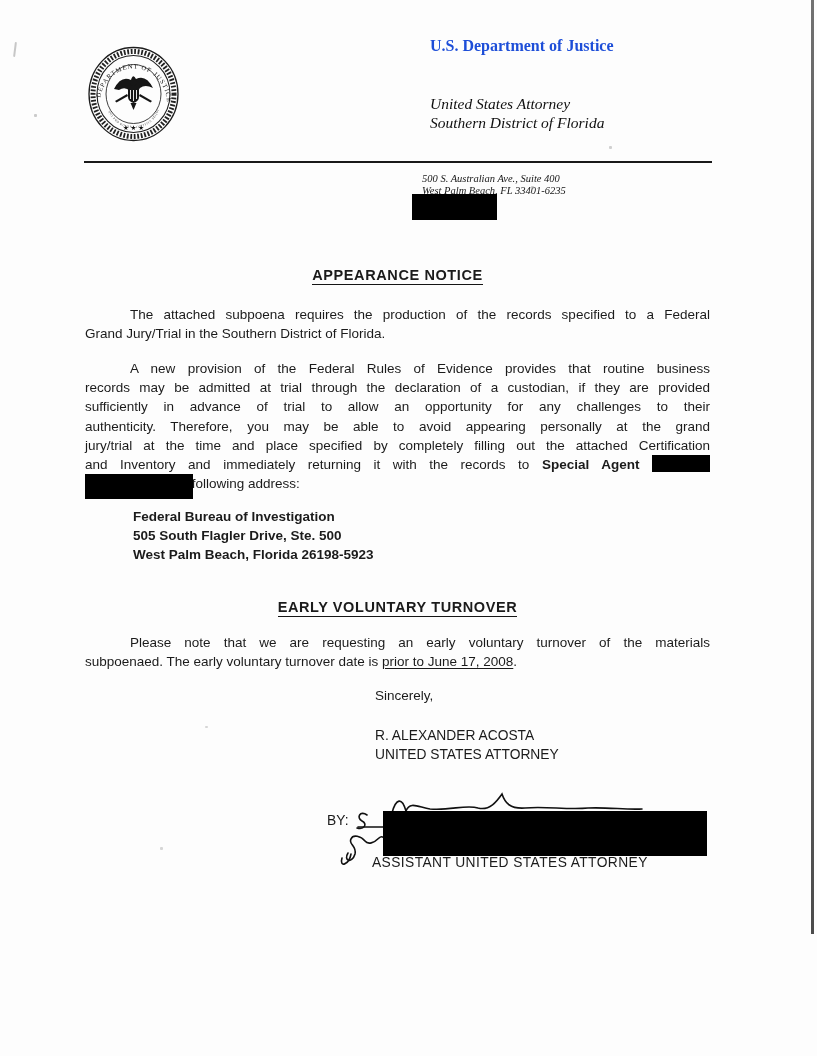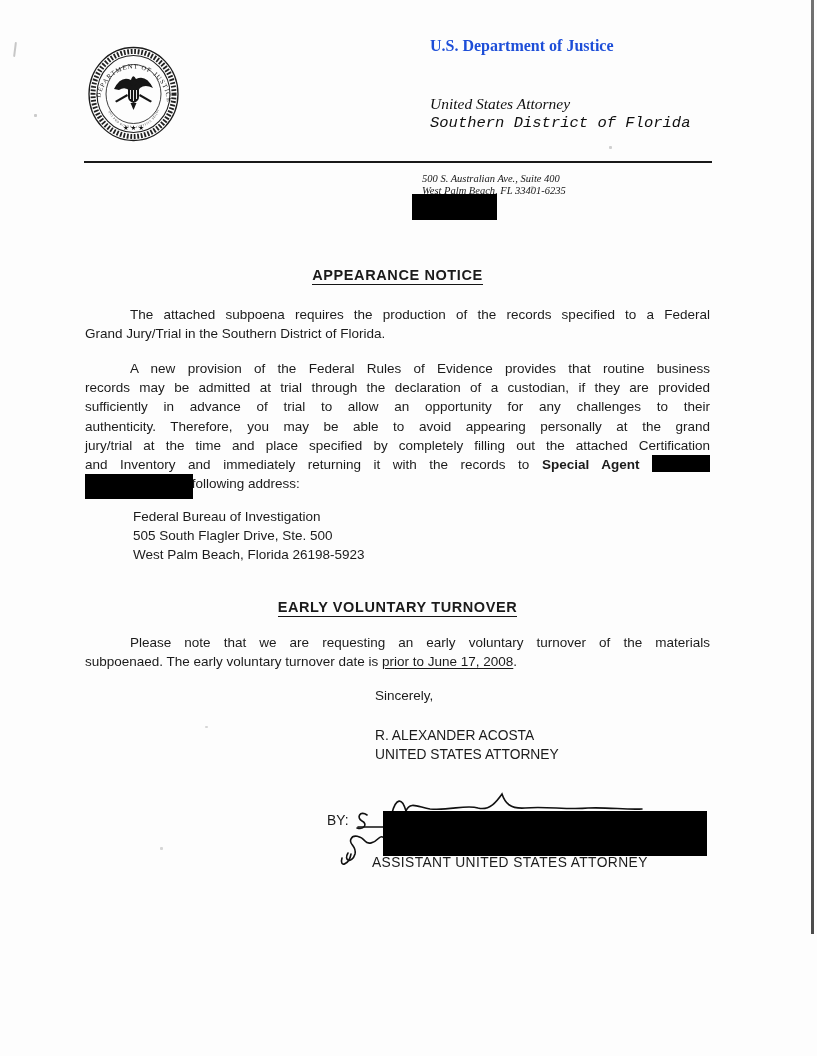--- a/index.html
+++ b/index.html
@@ -12,21 +12,21 @@
     font-family:"Liberation Sans", sans-serif;
     color:#1b1b1b;
   }
   
   .seal{position:absolute;left:87px;top:46px;width:93px;height:96px;}
   .agency{position:absolute;left:430px;top:37px;
     font-family:"Liberation Serif", serif;font-weight:bold;font-size:16px;color:#1d4ed8;}
   .office{position:absolute;left:430px;top:95px;
     font-family:"Liberation Serif", serif;font-style:italic;font-size:15.5px;color:#101010;}
   .district{position:absolute;left:430px;top:114px;
-    font-family:Liberation Mono, monospace;font-style:italic;font-size:15.5px;color:#101010;}
+    font-family:Liberation Serif, serif;font-style:italic;font-size:15.5px;color:#101010;}
   .rule{position:absolute;left:84px;top:161px;width:628px;height:2px;background:#191919;}
   .addr1{position:absolute;left:422px;top:173px;
     font-family:"Liberation Serif", serif;font-style:italic;font-size:10.5px;color:#161616;}
   .addr2{position:absolute;left:422px;top:185px;
     font-family:"Liberation Serif", serif;font-style:italic;font-size:10.5px;color:#161616;}
   
   .redact{background:#000;}
   .redact-a{position:absolute;left:412px;top:194px;width:85px;height:26px;}
   .redact-b{display:inline-block;width:58px;height:17px;vertical-align:-3px;}
   .redact-c{position:absolute;left:85px;top:474px;width:108px;height:25px;}
@@ -34,21 +34,21 @@
   
   .col{position:absolute;left:85px;width:625px;}
   .tline{line-height:19.2px;height:19.2px;font-size:13.5px;box-sizing:border-box;}
   .just{text-align:justify;text-align-last:justify;}
   .indent{padding-left:45px;}
   .h-center{text-align:center;}
   .doc-h{font-weight:bold;font-size:14.5px;letter-spacing:.6px;
     border-bottom:1.6px solid #151515;padding-bottom:1px;display:inline-block;}
   .b{font-weight:bold;}
   .u{text-decoration:underline;text-underline-offset:2px;}
-  .fbi{position:absolute;left:133px;top:507px;font-weight:normal;font-size:13.5px;line-height:19.2px;}
+  .fbi{position:absolute;left:133px;top:507px;font-weight:bold;font-size:13.5px;line-height:19.2px;}
   .sincerely{position:absolute;left:375px;top:688px;font-size:13.5px;}
   .signer{position:absolute;left:375px;top:726px;font-size:13.8px;line-height:19.2px;}
   .byLabel{position:absolute;left:327px;top:813px;font-size:13.8px;}
   .sigSvg{position:absolute;left:330px;top:792px;width:380px;height:80px;}
   .aust{position:absolute;left:372px;top:855px;font-size:13.8px;letter-spacing:.4px;}
   
   .vline{position:absolute;left:811px;top:0;width:3px;height:934px;
     background:linear-gradient(180deg,#5a5a5a 0%,#353535 30%,#4a4a4a 60%,#2c2c2c 100%);opacity:.85;}
   .speck{position:absolute;background:#9a9a9a;border-radius:1px;}
   .sp1{left:14px;top:42px;width:2px;height:15px;transform:rotate(7deg);opacity:.55;}

